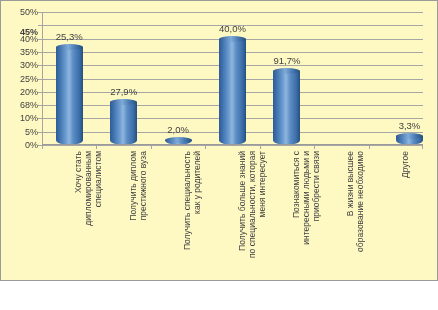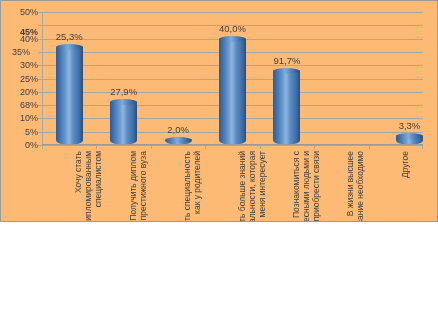--- a/index.html
+++ b/index.html
@@ -6,24 +6,24 @@
     margin: 0;
     padding: 0;
     background: #ffffff;
   }
   body {
     font-family: "Liberation Sans", sans-serif;
   }
   #chart-frame {
     position: relative;
     width: 438px;
-    height: 222px;
+    height: 281px;
     box-sizing: border-box;
     border: 1px solid #9a9a9a;
-    background: #fdba74;
+    background: #fef9c3;
     overflow: hidden;
   }
   
   #plot-area {
     position: absolute;
     left: 41px;
     top: 11px;
     width: 381px;
     height: 133px;
   }
@@ -159,21 +159,21 @@
 </style>
 </head>
 <body>
 
 <div id="chart-frame">
 
   <div id="y-axis-labels">
       <div class="y-tick" style="top: 0px;">50%</div>
       <div class="y-tick" style="top: 20px; font-weight: bold;">45%</div>
       <div class="y-tick" style="top: 26.6px;">40%</div>
-      <div class="y-tick" style="top: 39.9px; text-align: center;">35%</div>
+      <div class="y-tick" style="top: 39.9px;">35%</div>
       <div class="y-tick" style="top: 53.2px;">30%</div>
       <div class="y-tick" style="top: 66.5px;">25%</div>
       <div class="y-tick" style="top: 79.8px;">20%</div>
       <div class="y-tick" style="top: 93.1px;">68%</div>
       <div class="y-tick" style="top: 106.4px;">10%</div>
       <div class="y-tick" style="top: 119.7px;">5%</div>
       <div class="y-tick" style="top: 133px;">0%</div>
     </div>
   <div id="plot-area">
       <div class="gridline" style="top: 0px;"></div>

